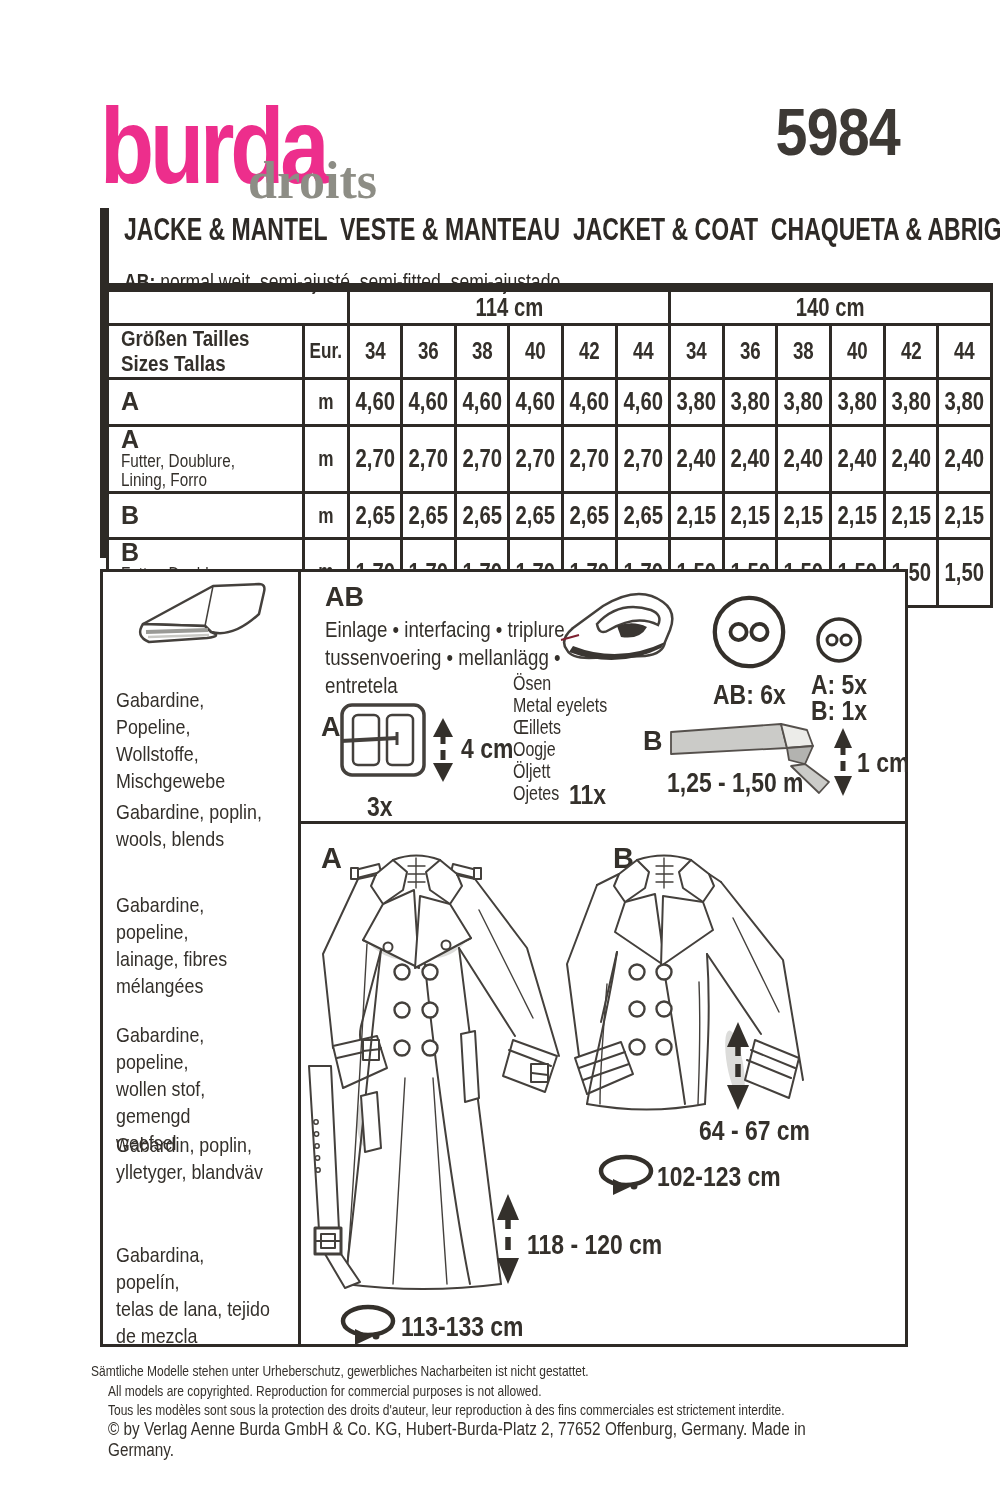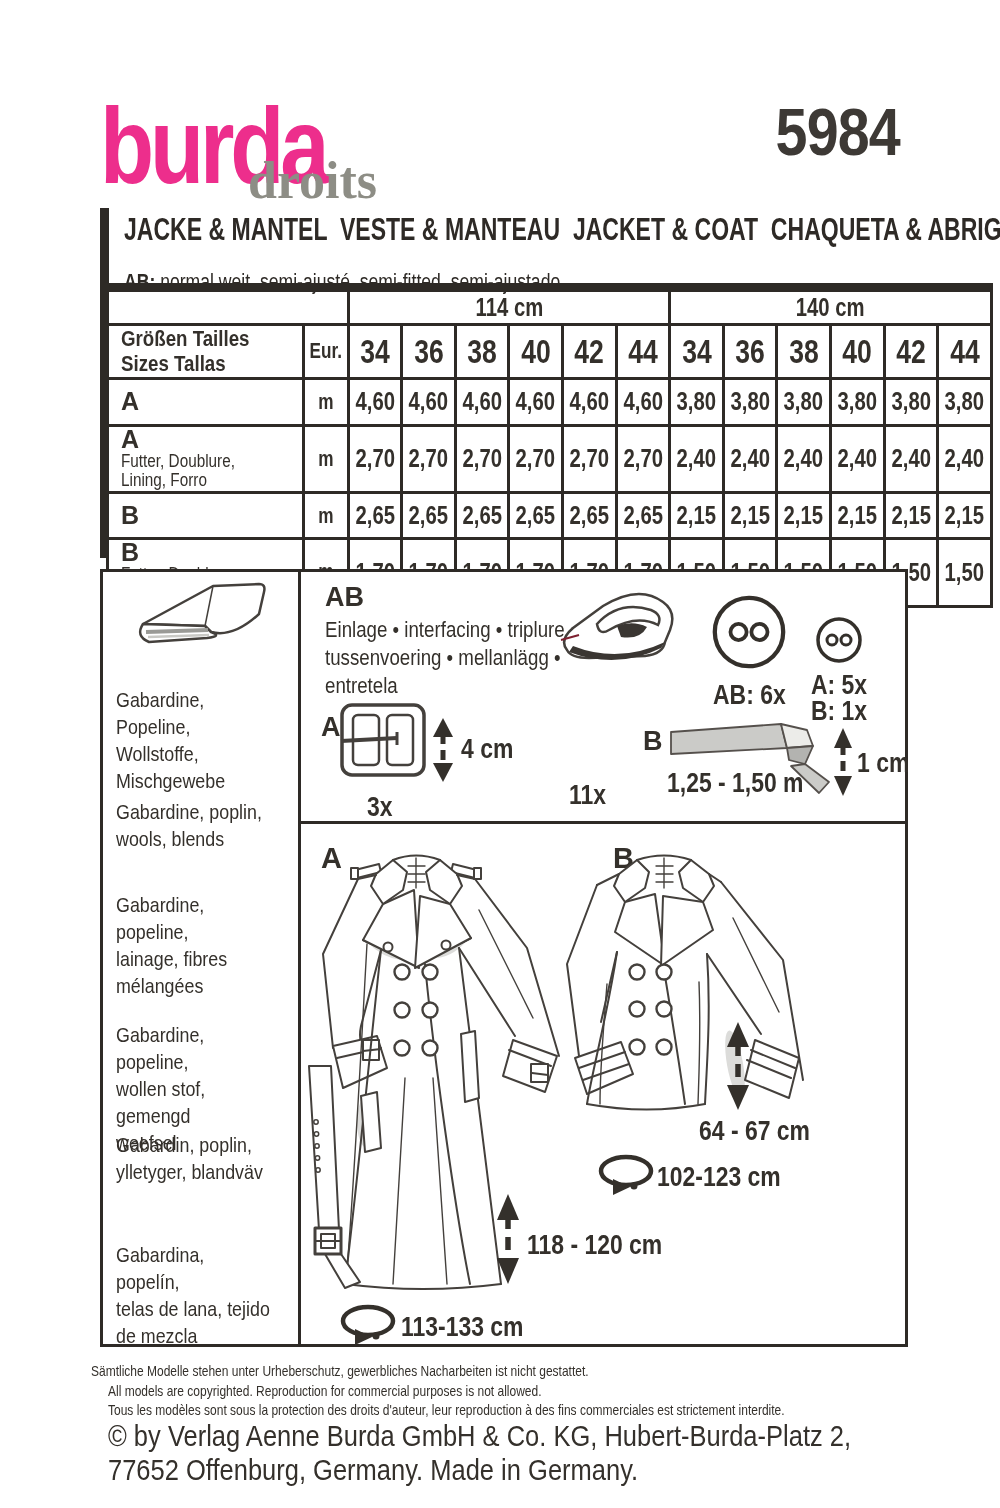--- a/index.html
+++ b/index.html
@@ -28,41 +28,41 @@
   .title-main { left:124px; top:212px; font-size:32px; font-weight:bold; color:#2e2a26; line-height:1.1; white-space:nowrap; }
   .title-sub  { left:124px; top:269px; font-size:22px; color:#2e2a26; white-space:nowrap; }
 
   
   table.yardage { position:absolute; left:106px; top:283px; border-collapse:collapse; table-layout:fixed;
                   border:3px solid #2e2a26; border-top:9px solid #2e2a26; }
   table.yardage td, table.yardage th { border:3px solid #2e2a26; padding:0; text-align:center; vertical-align:middle;
                   font-weight:bold; color:#34302b; overflow:hidden; }
   td.gdiv, th.gdiv { border-left-width:5px; }
   .wgroup { font-size:26px; }
-  .szhead { font-size:34px; }
+  .szhead { font-size:24px; }
   .num    { font-size:26px; }
   .rlabel { text-align:left !important; padding-left:12px !important; }
   .rl-main { font-size:25px; font-weight:bold; line-height:1.0; }
   .rl-sub  { font-size:18px; font-weight:normal; line-height:1.1; }
   .rowhead { font-size:22px; font-weight:bold; line-height:1.15; text-align:left !important; padding-left:12px !important; }
   .eur { font-size:22px; }
 
   
   .box { position:absolute; border:3px solid #2e2a26; background:#fff; }
   .fabric-text { position:absolute; left:13px; font-size:21px; line-height:27px; color:#34302b;margin-top:11px; }
   .pre { white-space:pre-line; }
 
   .nt-h { font-size:27px; font-weight:bold; }
   .nt-body { font-size:22px; line-height:28px; }
   .nt-small { font-size:20px; line-height:22px; }
   .meas { font-size:27px; font-weight:bold; white-space:nowrap; }
   .viewlbl { font-size:29px; font-weight:bold; }
 
   .footer-sm { font-size:15px; color:#34302b; }
-  .footer-lg { font-size:30px; color:#34302b; }
+  .footer-lg { font-size:18px; color:#34302b; }
 
   svg { display:block; }
 </style>
 </head>
 <body>
 
 <div class="page">
 
   <div class="abs" style="left:100px; top:92px;">
     <div class="logo-burda">burda</div>
@@ -237,20 +237,26 @@
       <path d="M58,30 L58,43" stroke="#44403c" stroke-width="3" fill="none"></path>
     </svg>
     <svg class="abs" style="left:128px; top:146px;" width="28" height="64" viewBox="0 0 28 64">
       <polygon points="14,0 4,19 24,19" fill="#34302b"></polygon>
       <polygon points="14,64 4,45 24,45" fill="#34302b"></polygon>
       <path d="M14,16 L14,48" stroke="#34302b" stroke-width="5" stroke-dasharray="10 6" fill="none"></path>
     </svg>
     <div class="abs meas" style="left:160px; top:162px;"><span class="sx85C">4 cm</span></div>
     <div class="abs meas" style="left:66px; top:220px;"><span class="sx85C">3x</span></div>
 
+    <div class="abs nt-small" style="left:212px; top:100px;"><span class="sx80L pre">Ösen
+Metal eyelets
+Œillets
+Oogje
+Öljett
+Ojetes</span></div>
     <div class="abs meas" style="left:268px; top:208px;"><span class="sx85C">11x</span></div>
 
     <svg class="abs" style="left:410px; top:22px;" width="76" height="76" viewBox="0 0 80 80">
       <circle cx="40" cy="40" r="36" fill="#fff" stroke="#34302b" stroke-width="4.5"></circle>
       <circle cx="29" cy="40" r="8.5" fill="#fff" stroke="#34302b" stroke-width="4"></circle>
       <circle cx="51" cy="40" r="8.5" fill="#fff" stroke="#34302b" stroke-width="4"></circle>
     </svg>
     <div class="abs meas" style="left:412px; top:108px;"><span class="sx85C">AB: 6x</span></div>
     <svg class="abs" style="left:514px; top:44px;" width="48" height="48" viewBox="0 0 48 48">
       <circle cx="24" cy="24" r="21" fill="#fff" stroke="#34302b" stroke-width="3.5"></circle>

